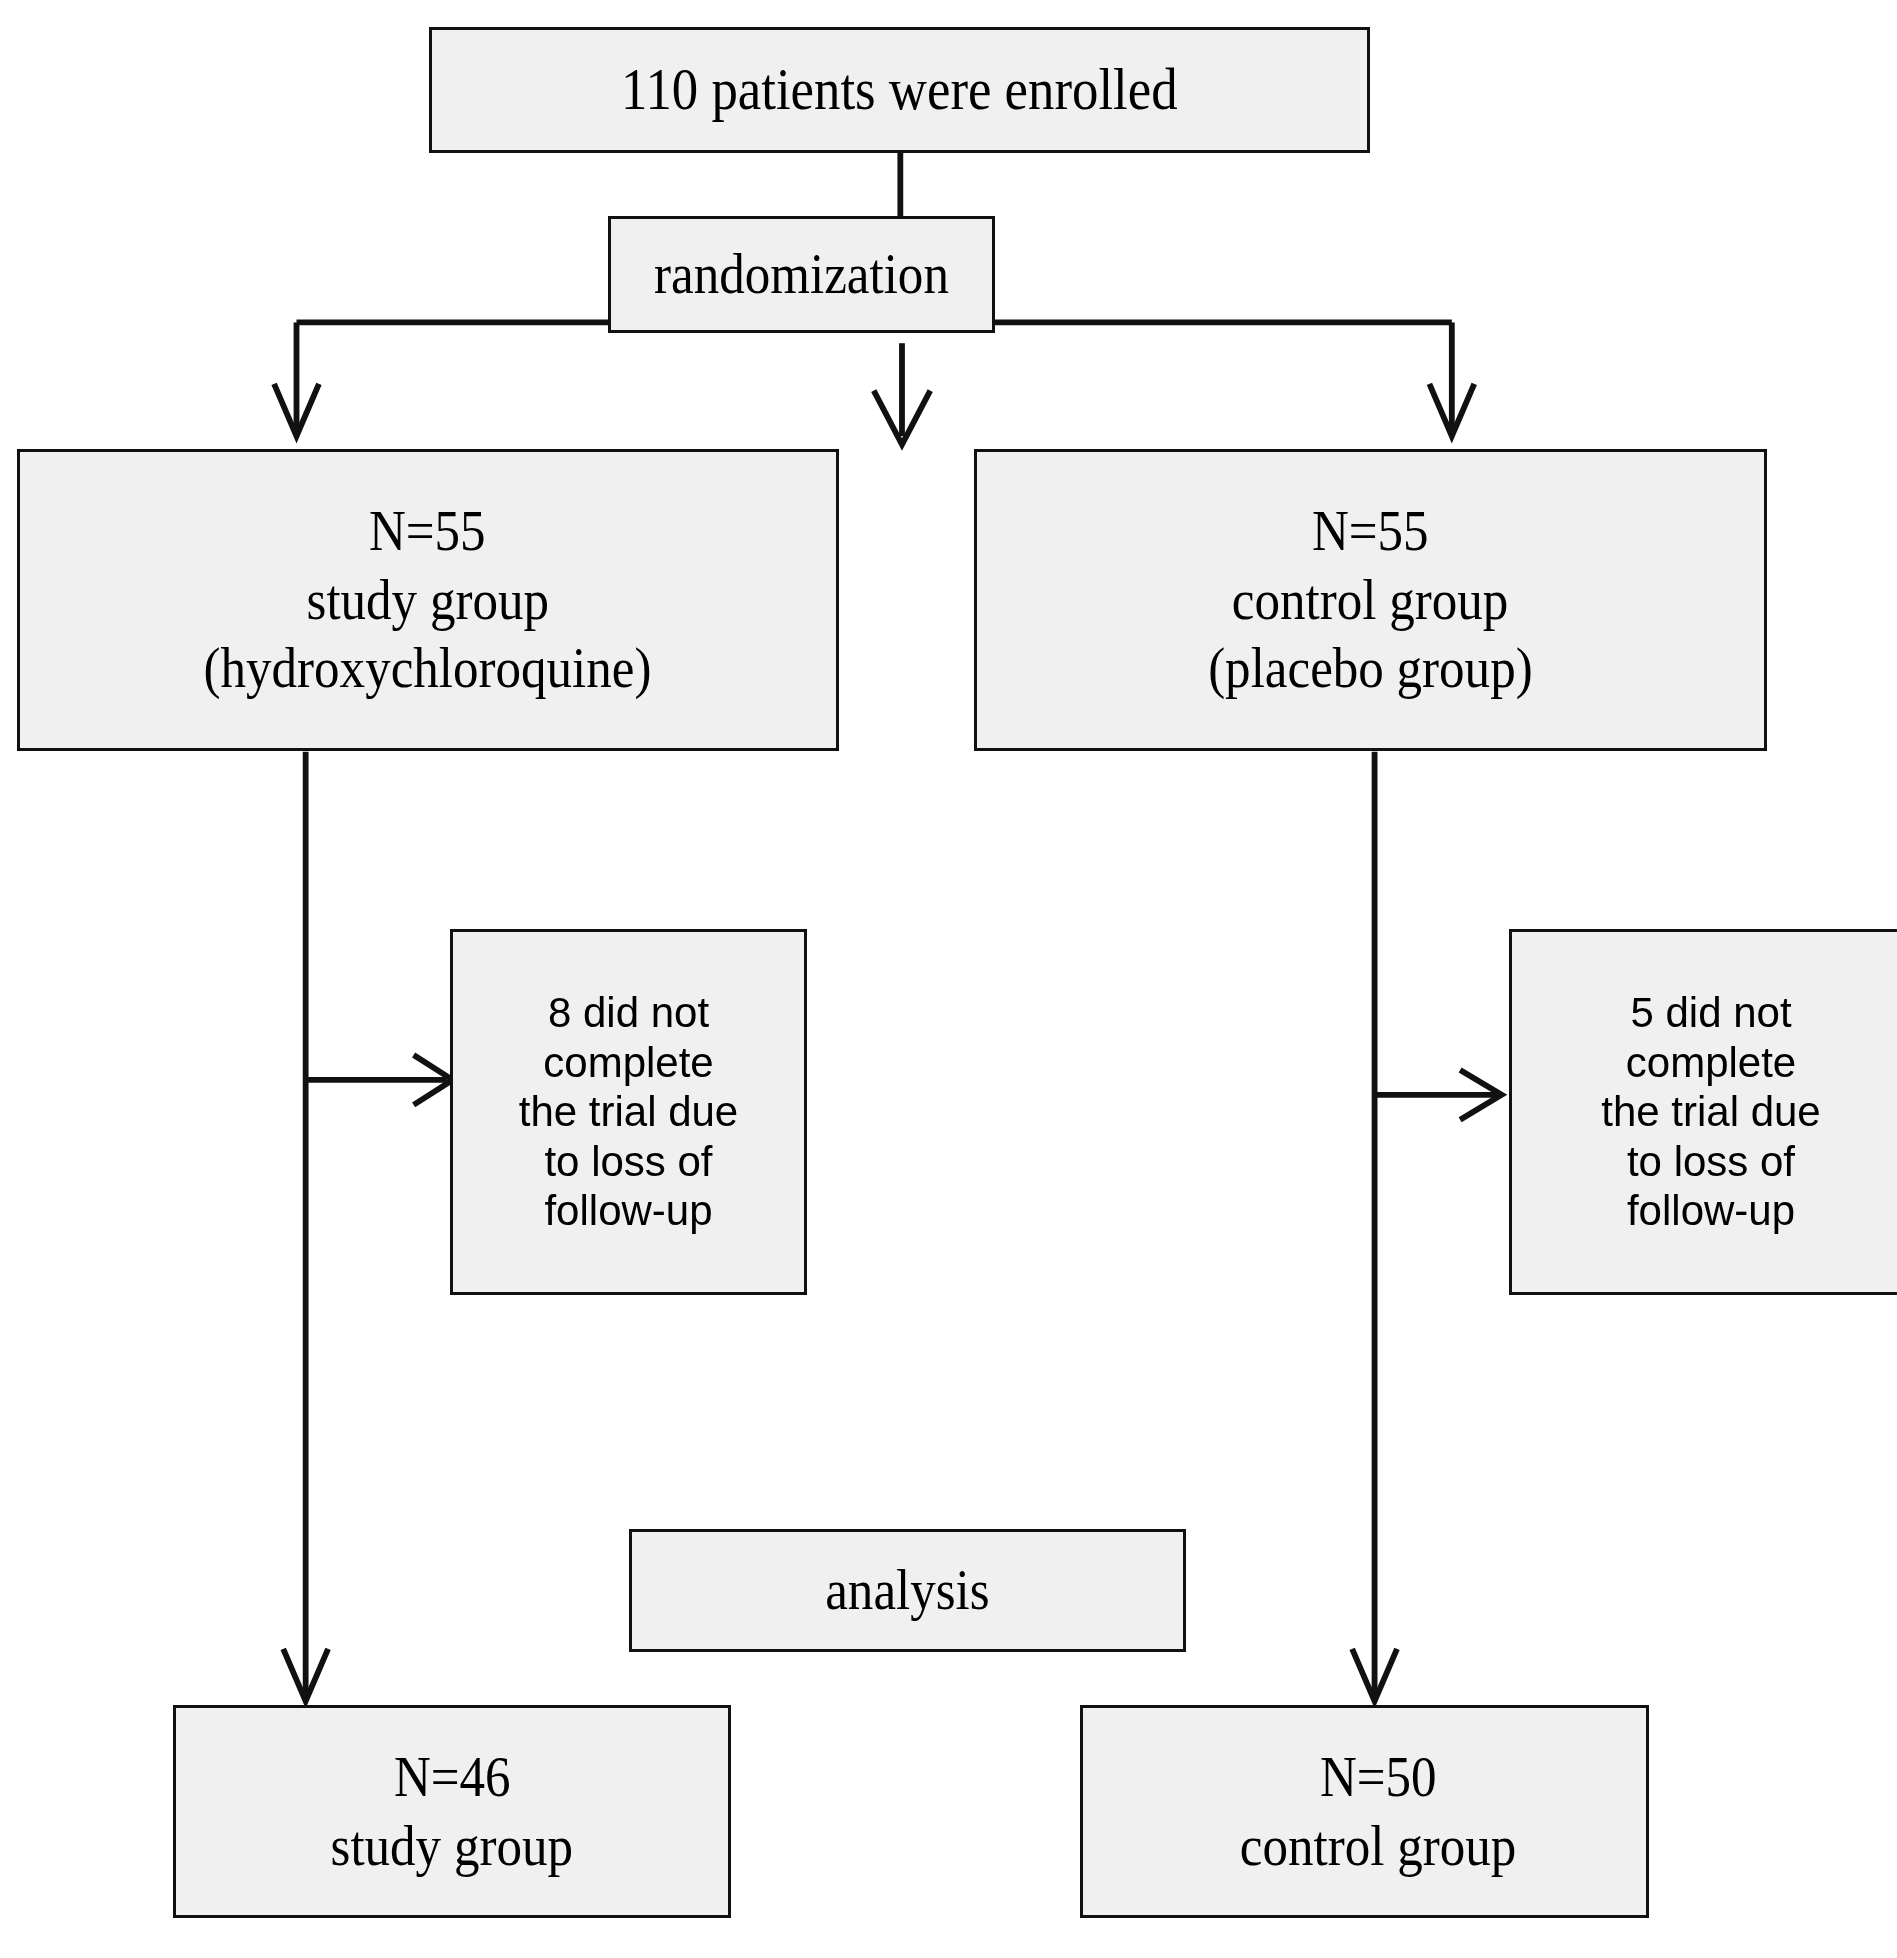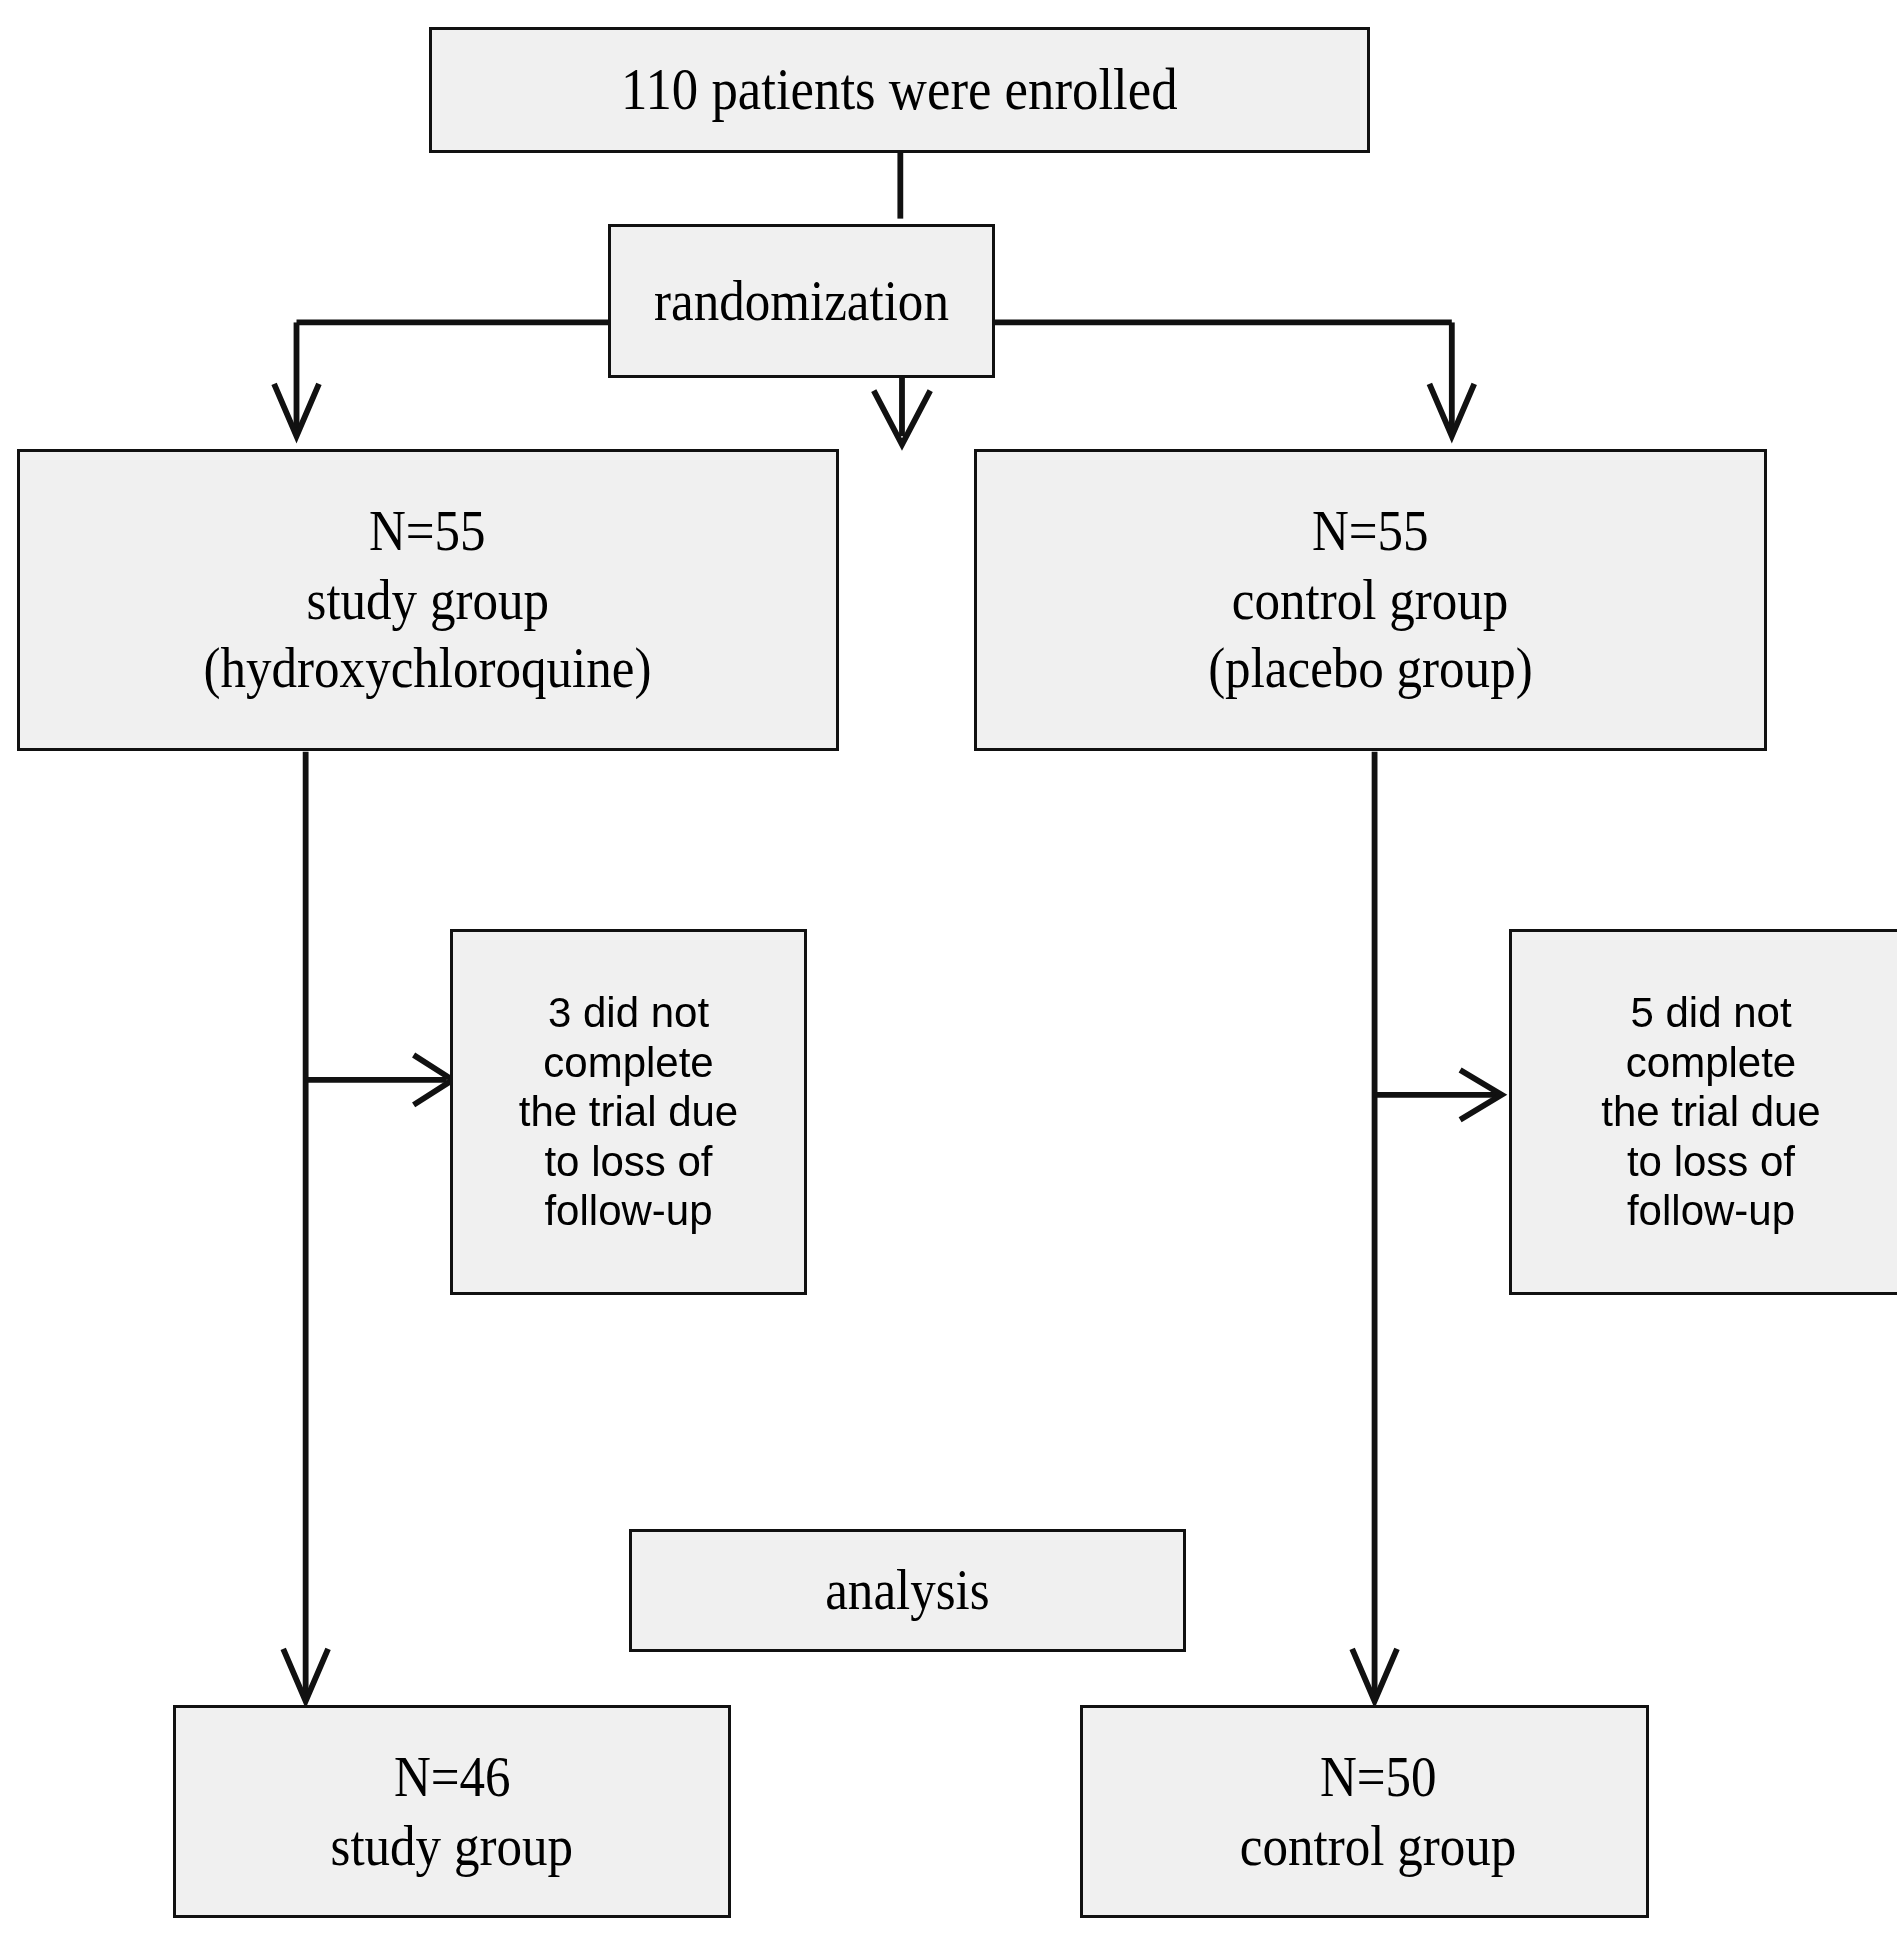--- a/index.html
+++ b/index.html
@@ -35,21 +35,21 @@
     font-stretch: condensed;
     transform-origin: center center;
   }
   .cond .ln {
     display: block;
     transform: scaleX(0.88);
   }
   .node .ln { white-space: nowrap; }
 
   #node-enrolled { left: 429px;  top: 26.6px;   width: 941px; height: 126px; font-size: 60px; }
-  #node-random   { left: 608px;  top: 224px;  width: 387px;  height: 154px; font-size: 58px; }
+  #node-random   { left: 608px;  top: 216px;  width: 387px;  height: 117px; font-size: 58px; }
   #node-study    { left: 16.6px;   top: 449px;  width: 822px;  height: 302px; font-size: 58px; }
   #node-control  { left: 974px; top: 449px;  width: 793px;  height: 302px; font-size: 58px; }
   #node-dropout-study   { left: 450px;  top: 929px; width: 357px; height: 366px; font-size: 42px; }
   #node-dropout-control { left: 1509px; top: 929px; width: 404px; height: 366px; font-size: 42px; }
   #node-analysis { left: 629px;  top: 1529px; width: 557px;  height: 123px; font-size: 58px; }
   #node-final-study   { left: 173px;  top: 1705px; width: 558px; height: 213px; font-size: 58px; }
   #node-final-control { left: 1080px; top: 1705px; width: 569px; height: 213px; font-size: 58px; padding-left: 28px; }
 
   #connectors {
     position: absolute;
@@ -111,21 +111,21 @@
     <span class="ln">(hydroxychloroquine)</span>
   </div>
 
   <div class="node cond" id="node-control">
     <span class="ln">N=55</span>
     <span class="ln">control group</span>
     <span class="ln">(placebo group)</span>
   </div>
 
   <div class="node" id="node-dropout-study">
-    <span class="ln">3 did not</span>
+    <span class="ln">8 did not</span>
     <span class="ln">complete</span>
     <span class="ln">the trial due</span>
     <span class="ln">to loss of</span>
     <span class="ln">follow-up</span>
   </div>
 
   <div class="node" id="node-dropout-control">
     <span class="ln">5 did not</span>
     <span class="ln">complete</span>
     <span class="ln">the trial due</span>

